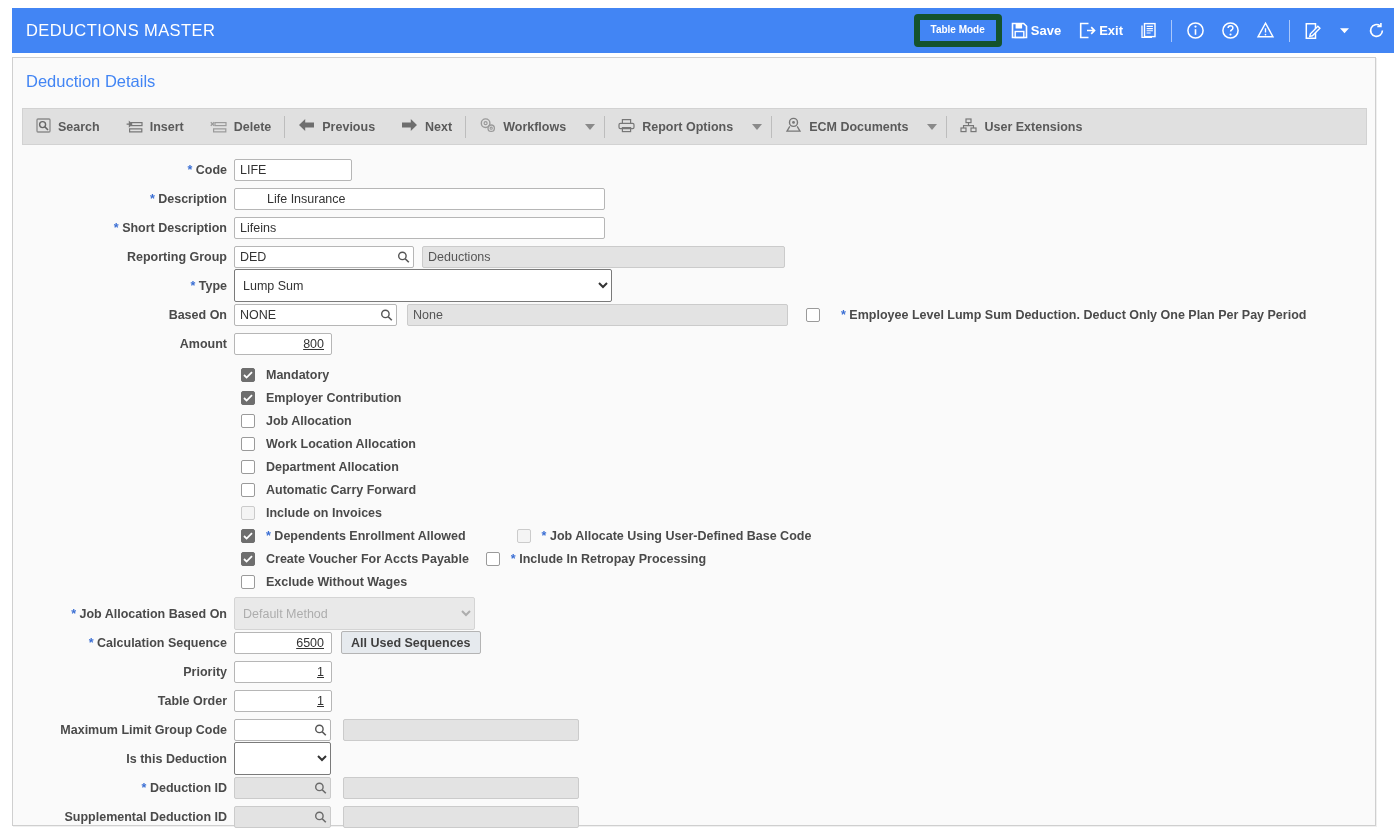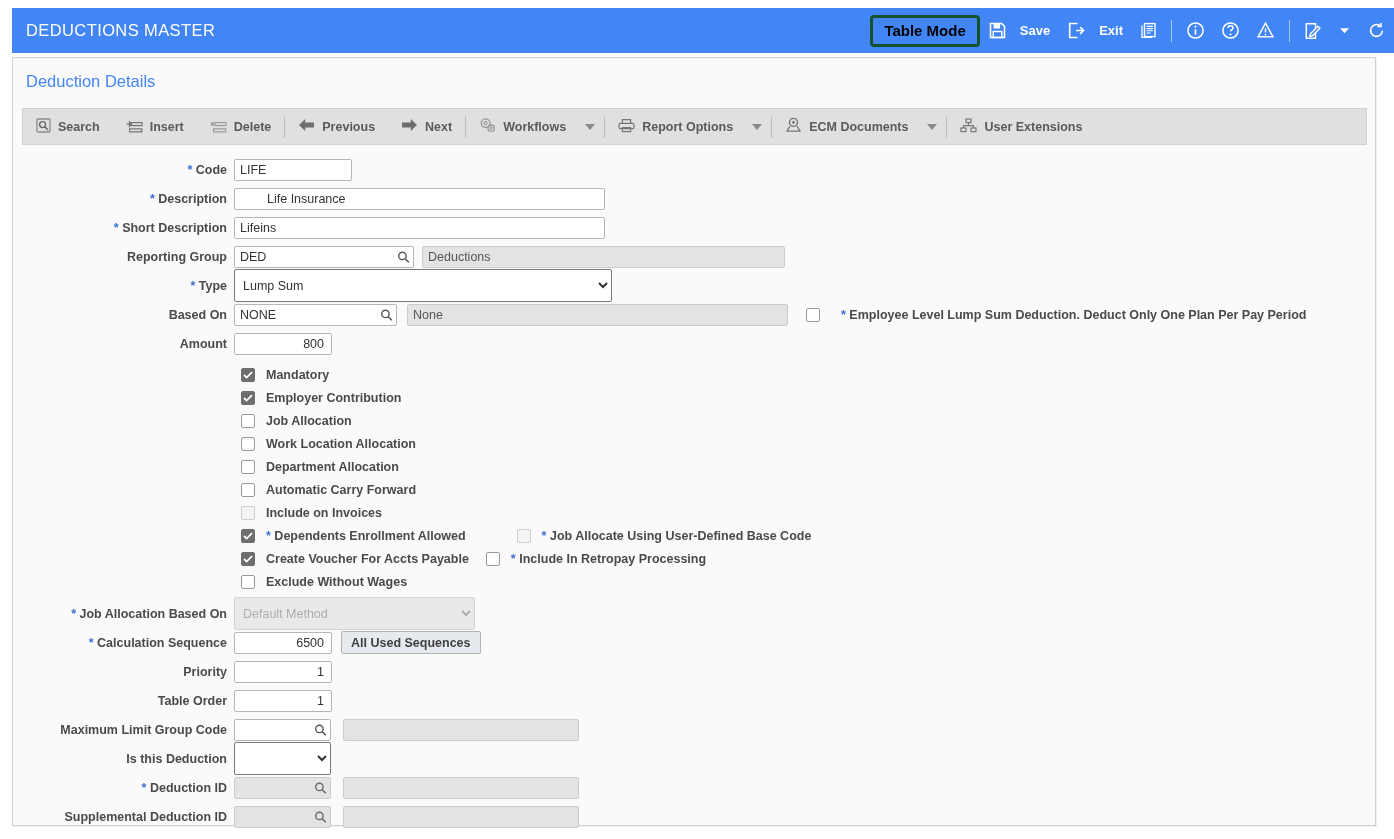--- a/index.html
+++ b/index.html
@@ -19,26 +19,26 @@
     display:flex; align-items:center;margin-top:8px;
   }
   .topbar-title {
     color:#ffffff; font-size:16.5px; letter-spacing:.4px;
     padding-left:14px; white-space:nowrap;
   }
   .topbar-right {
     margin-left:auto; display:flex; align-items:center; height:45px; padding-right:12px;
   }
   .table-mode-btn {
-    border:3px solid #14532d; border-radius:4px; color:#000000;
-    font-size:15px; font-weight:bold; padding:5px 11px 6px 11px;
+    border:6px solid #14532d; border-radius:4px; color:#ffffff;
+    font-size:10px; font-weight:bold; padding:5px 11px 6px 11px;
     background:transparent; line-height:1; white-space:nowrap; cursor:pointer;
   }
   .hdr-item {
-    display:flex; align-items:center; gap:14px; color:#fff;
+    display:flex; align-items:center; gap:3px; color:#fff;
     font-size:13px; font-weight:bold; cursor:pointer; white-space:nowrap;
     padding:0 9px; height:45px;
   }
   .hdr-icon { display:flex; align-items:center; justify-content:center; }
   .hdr-sep { width:1px; height:22px; background:#a9c7fb; margin:0 6px; }
   .hdr-plain { display:flex; align-items:center; justify-content:center; cursor:pointer; padding:0 8px; height:45px; }
 
   
   .card {
     position:absolute; left:12px; top:57px; width:1364px; height:769px;
@@ -74,21 +74,21 @@
     width:221px; text-align:right; padding-right:7px;
     font-size:12.5px; font-weight:bold; color:#4a4a4a; white-space:nowrap;
   }
   .req { color:#3b6fd4; font-weight:bold; }
   .txt {
     height:22px; border:1px solid #b6b6b6; border-radius:2px;
     background:#fff; font-family:"Liberation Sans", sans-serif;
     font-size:12.5px; color:#333; padding:0 5px; outline:none;
   }
   .txt.ro { background:#e3e3e3; border-color:#cbcbcb; color:#555; }
-  .txt.num { text-align:right; padding-right:7px; }
+  .txt.num { text-align:right; padding-right:7px;text-decoration:underline; }
   .sel {
     height:33px; border:1px solid #7a7a7a; border-radius:2px; background:#fff;
     font-family:"Liberation Sans", sans-serif; font-size:12.5px; color:#333;
     padding:0 3px 0 4px;
   }
   .sel:disabled { background:#e3e3e3; border-color:#c4c4c4; color:#8d8d8d; }
   .lookup { position:relative; display:inline-block; }
   .lookup .txt { padding-right:22px; }
   .mag {
     position:absolute; right:4px; top:50%; transform:translateY(-50%);

